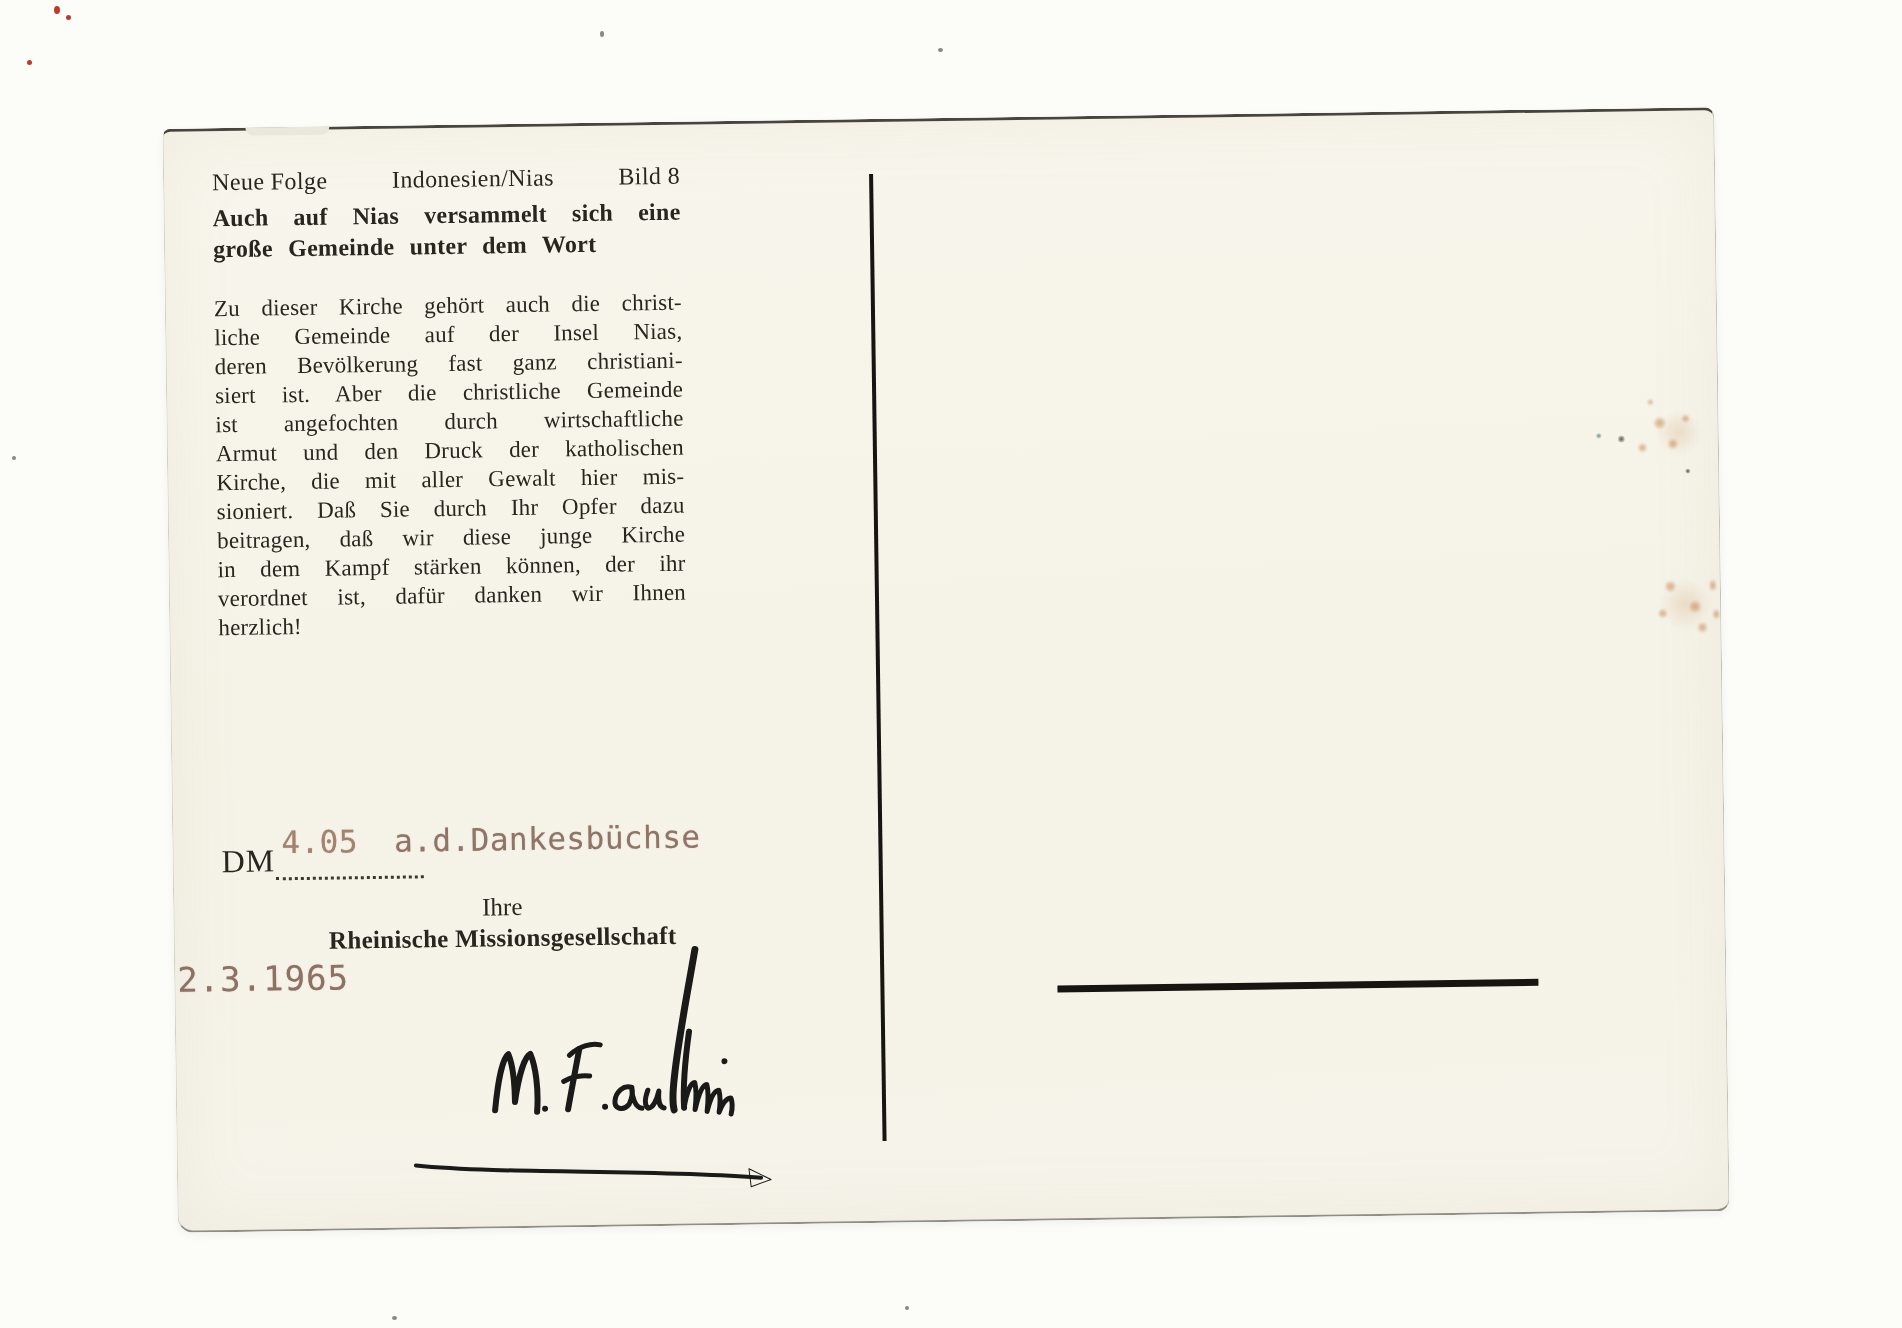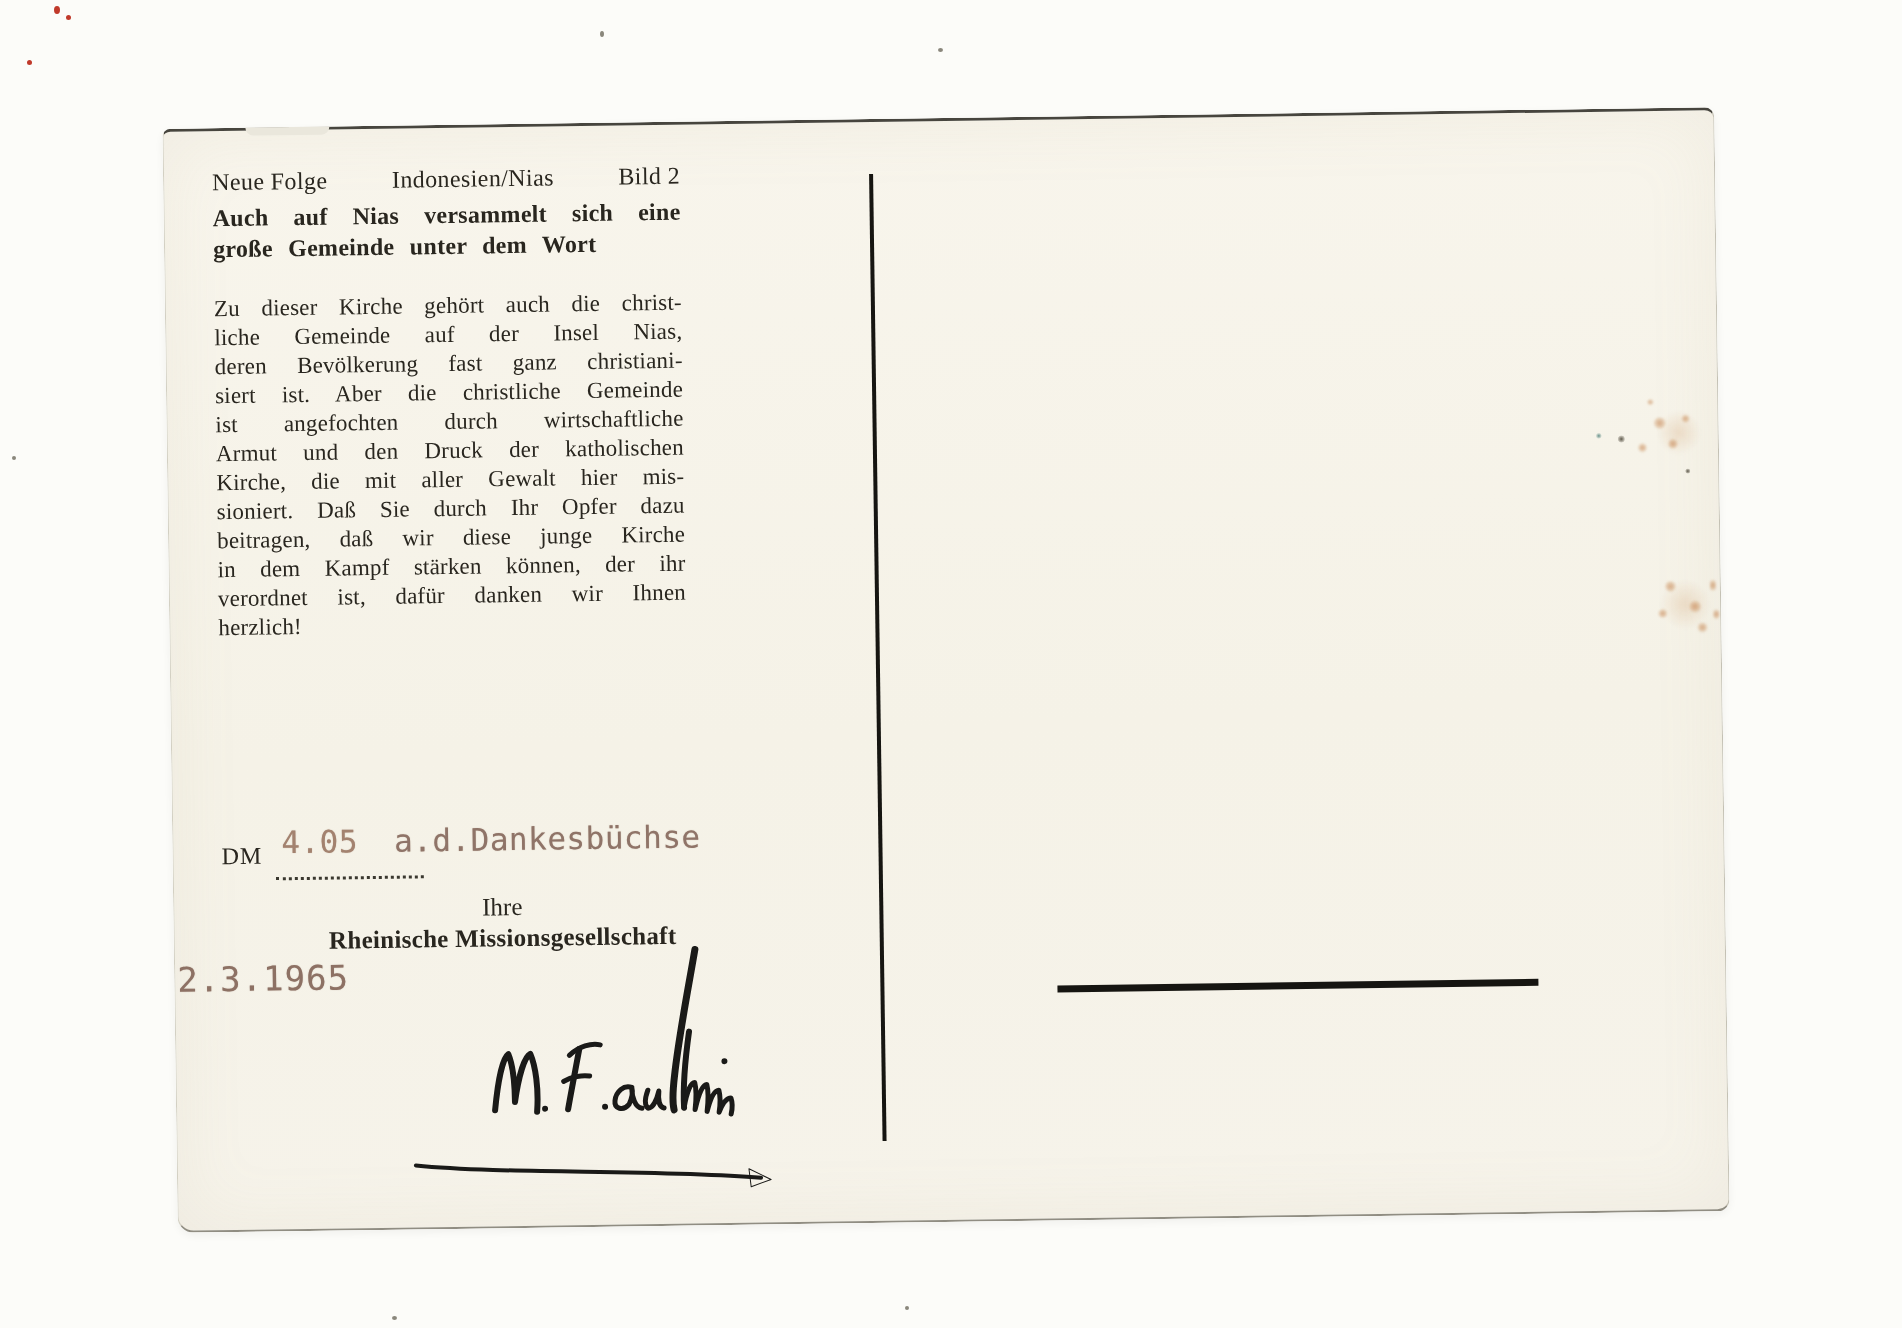--- a/index.html
+++ b/index.html
@@ -38,21 +38,21 @@
   .header-row{top:38px;display:flex;justify-content:space-between;
     font-size:24px;letter-spacing:0.4px;}
   .title{top:72px;font-weight:bold;font-size:24px;line-height:31px;letter-spacing:0.3px;}
   .title > div{text-align:justify;text-align-last:justify;}
   .title > div:last-child{text-align-last:left;word-spacing:9px;}
   .body-par{top:163px;font-size:23px;line-height:29px;letter-spacing:0.2px;}
   .body-par > div{text-align:justify;text-align-last:justify;}
   .body-par > div:last-child{text-align-last:left;}
 
   
-  .dm-label{position:absolute;left:48px;top:712px;font-size:24px;letter-spacing:1px;}
+  .dm-label{position:absolute;left:48px;top:712px;font-size:32px;letter-spacing:1px;}
   .dm-dots{position:absolute;left:102px;top:714px;width:148px;height:36px;
     border-bottom:3px dotted #3a382f;}
   .stamp{position:absolute;left:108px;top:694px;
     font-family:"DejaVu Sans Mono", monospace;font-size:31px;
     color:var(--stamp-ink);white-space:nowrap;letter-spacing:0.5px;
     text-shadow:0 0 1px rgba(150,120,100,0.5);}
   .stamp .amount{color:#a3826f;margin-right:36px;}
   .stamp .note{color:#8f7468;}
 
   
@@ -100,21 +100,21 @@
   <div class="speck gray" style="left:905px;top:1306px;width:4px;height:4px;"></div>
   <div class="speck gray" style="left:392px;top:1316px;width:5px;height:4px;"></div>
 
   <div class="card">
 
     <div class="edge-notch"></div>
 
     <div class="col header-row">
       <span>Neue Folge</span>
       <span>Indonesien/Nias</span>
-      <span>Bild 2</span>
+      <span>Bild 8</span>
     </div>
 
     <div class="col title">
         <div>Auch auf Nias versammelt sich eine</div>
         <div>große Gemeinde unter dem Wort</div>
       </div>
 
     <div class="col body-par">
         <div>Zu dieser Kirche gehört auch die christ-</div>
         <div>liche Gemeinde auf der Insel Nias,</div>

